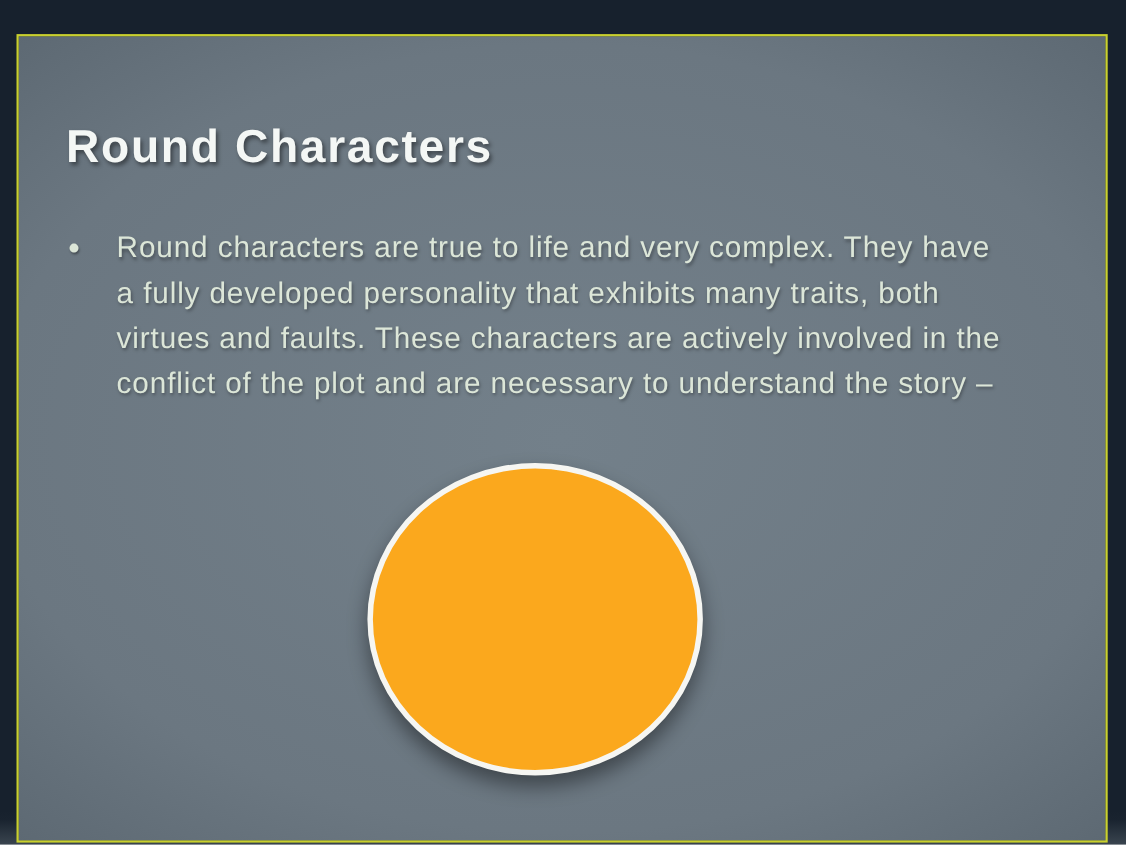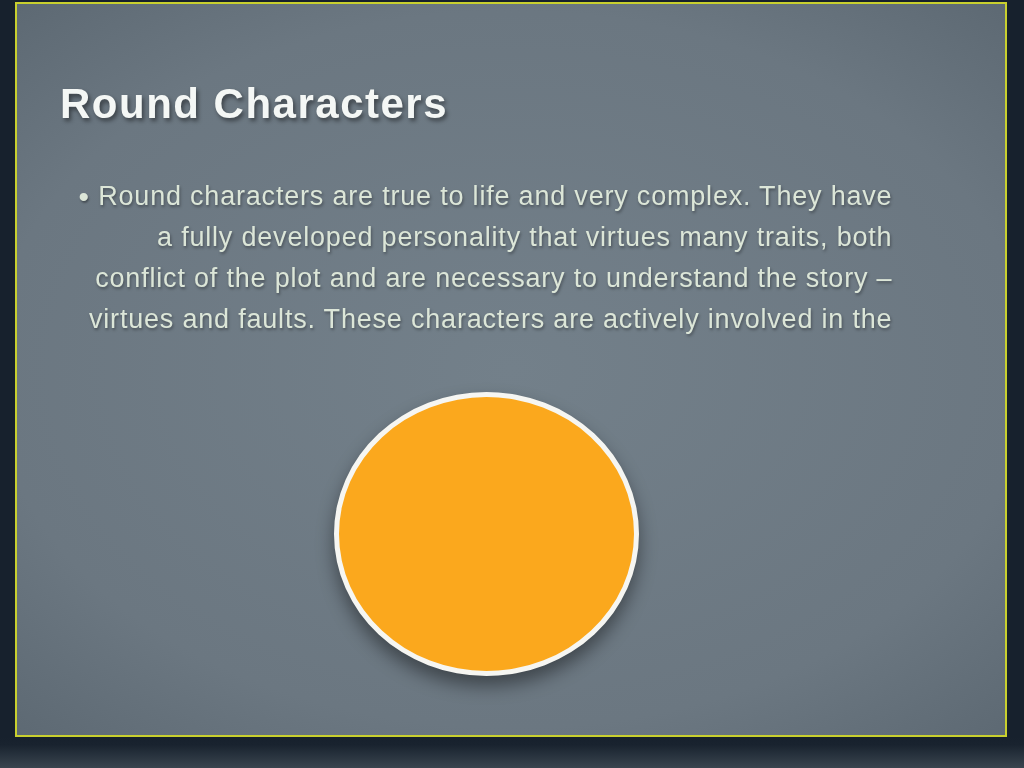--- a/index.html
+++ b/index.html
@@ -12,28 +12,27 @@
   }
   .stage {
     position: relative;
     width: 1024px;
     height: 768px;
     background: linear-gradient(180deg, #17212D 0%, #17212D 96%, #19232F 97%, #3A454F 100%);
   }
   .slide {
     position: absolute;
     left: 15px;
-    top: 2px;
+    top: 31px;
     width: 992px;
     height: 735px;
     box-sizing: border-box;
     border: 2px solid #C9D02E;
     background: radial-gradient(ellipse 150% 140% at 50% 50%,
       #73808A 0%, #6B7781 35%, #57636D 55%, #49545F 68%, #2C3742 88%, #19232F 100%);
-    text-align: right;
   }
   .slide-title {
     position: absolute;
     left: 43px;
     top: 76px;
     font-size: 42px;
     font-weight: bold;
     letter-spacing: 1.5px;
     color: #F4F7F5;
     text-shadow: 2px 3px 4px rgba(0,0,0,0.45);
@@ -54,20 +53,21 @@
     flex: 0 0 27px;
     text-shadow: 1px 2px 2px rgba(0,0,0,0.35);
   }
   .bullet-lines .line {
     color: #DCE6D8;
     font-size: 27px;
     line-height: 41px;
     letter-spacing: 0.8px;
     white-space: nowrap;
     text-shadow: 1px 2px 3px rgba(0,0,0,0.35);
+    margin-left: 17px;
   }
   .ellipse-shape {
     position: absolute;
     left: 317px;
     top: 388px;
     width: 295px;
     height: 274px;
     background: #FBA81D;
     border: 5px solid #F6F6F2;
     border-radius: 50%;
@@ -79,22 +79,22 @@
 
 <div class="stage">
   <div class="slide">
 
     <div class="slide-title">Round Characters</div>
 
     <div class="bullet-block">
       <span class="bullet-marker">•</span>
       <div class="bullet-lines">
         <div class="line">Round characters are true to life and very complex. They have</div>
-        <div class="line">a fully developed personality that virtues many traits, both</div>
+        <div class="line">a fully developed personality that exhibits many traits, both</div>
+        <div class="line">virtues and faults. These characters are actively involved in the</div>
         <div class="line">conflict of the plot and are necessary to understand the story –</div>
-        <div class="line">virtues and faults. These characters are actively involved in the</div>
       </div>
     </div>
 
     <div class="ellipse-shape"></div>
 
   </div>
 </div>
 
 </body></html>

